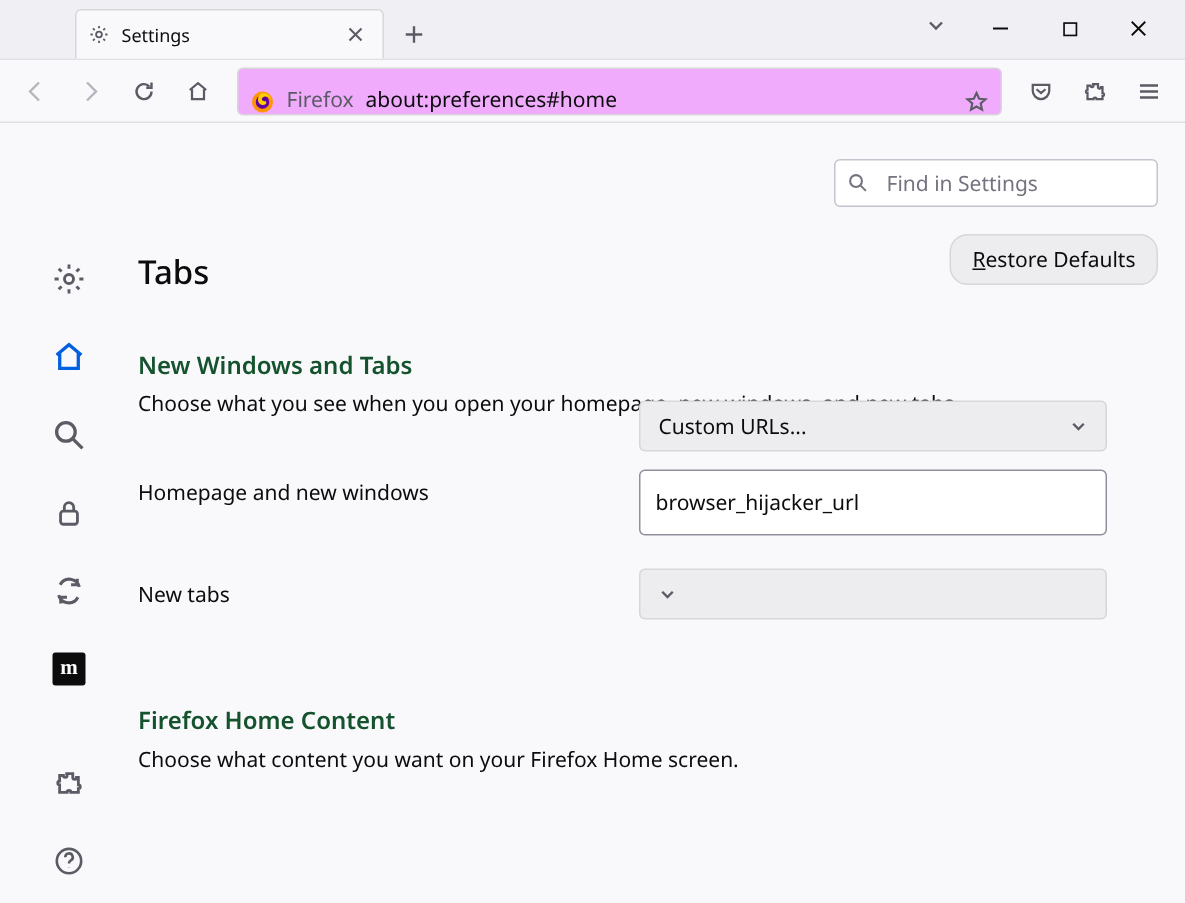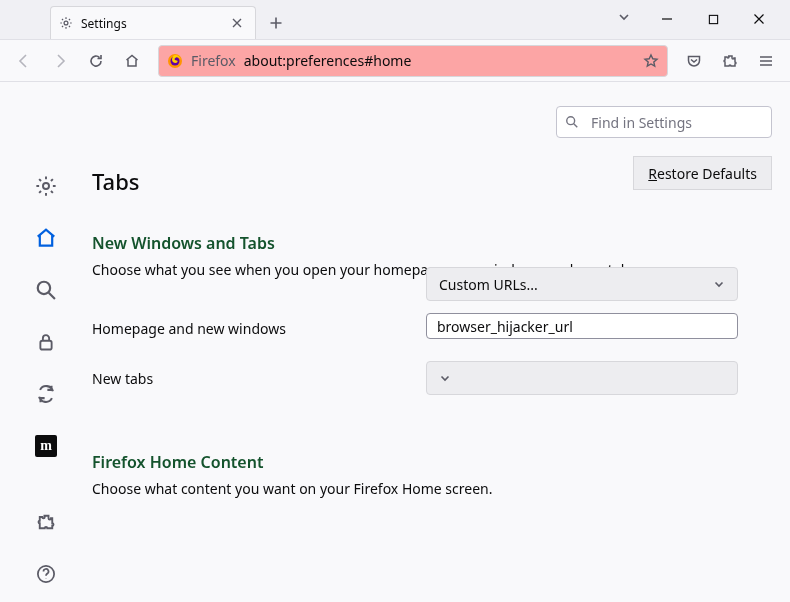--- a/index.html
+++ b/index.html
@@ -12,53 +12,53 @@
     .tab .close { margin-left: auto; width: 20px; height: 20px; display: flex; align-items: center; justify-content: center; border-radius: 3px; font-size: 14px; color: #5b5b66; }
     .newtab-btn { width: 28px; height: 28px; display: flex; align-items: center; justify-content: center; color: #5b5b66; margin-left: 6px; margin-bottom: 2px; border-radius: 4px; font-size: 18px; }
     .win-controls { margin-left: auto; display: flex; align-items: center; gap: 0; margin-bottom: 4px; }
     .win-controls .wc { width: 46px; height: 30px; display: flex; align-items: center; justify-content: center; color: #0c0c0d; }
     .tabdrop { width: 28px; height: 28px; display:flex; align-items:center; justify-content:center; margin-right: 6px; margin-bottom:4px; color:#5b5b66; }
 
     
     .toolbar { height: 42px; background: #f9f9fb; display: flex; align-items: center; padding: 0 8px; gap: 4px; border-bottom: 1px solid #e0e0e6; }
     .tool-btn { width: 32px; height: 32px; display: flex; align-items: center; justify-content: center; border-radius: 4px; color: #5b5b66; }
     .tool-btn.disabled { color: #b5b5bd; }
-    .urlbar { flex: 1; height: 32px; background: #fca5a5; border: 1px solid #d7d7db; border-radius: 4px; display: flex; align-items: center; padding: 0 8px; gap: 8px; margin: 0 6px; font-size: 14px; }
+    .urlbar { flex: 1; height: 32px; background: #f0abfc; border: 1px solid #d7d7db; border-radius: 4px; display: flex; align-items: flex-end; padding: 0 8px; gap: 8px; margin: 0 6px; font-size: 14px; }
     .urlbar .ff-icon { width: 16px; height: 16px; }
     .urlbar .identity { font-size: 14px; color: #5b5b66; }
     .urlbar .url { color: #0c0c0d; font-size: 14px; }
     .urlbar .star { margin-left: auto; color: #5b5b66; }
 
     
     .content { display: flex; height: calc(100% - 82px); background: #f9f9fb; }
     .sidebar { width: 92px; display: flex; flex-direction: column; align-items: center; padding-top: 90px; gap: 24px; }
     .sidebar-spacer { flex: 1; }
     .side-btn { width: 28px; height: 28px; display: flex; align-items: center; justify-content: center; border-radius: 4px; color: #5b5b66; }
     .side-btn.active { color: #0060df; }
     .side-m { width:22px; height:22px; background:#0c0c0d; color:#fff; display:flex; align-items:center; justify-content:center; font-weight:700; font-size:14px; border-radius:2px; font-family: Georgia, serif; }
 
     .main { flex: 1; padding: 24px 18px 24px 0; position: relative; }
     .search-wrap { display:flex; justify-content:flex-end; margin-bottom: 28px; }
     .search-box { width: 216px; height: 32px; border: 1px solid #c4c4cf; border-radius: 4px; background:#fff; display: flex; align-items: center; padding: 0 8px; gap: 12px; color: #747480; font-size: 14px; }
 
     h1.page-title { font-size: 22px; font-weight: 500; color: #0c0c0d; margin-bottom: 36px; }
     .restore-wrap { position: absolute; right: 18px; top: 74px; }
-    .btn { background: #ededf0; border: 1px solid #d7d7db; border-radius: 0; padding: 7px 14px; font-size: 14px; color: #0c0c0d; height: 34px; display:inline-flex; align-items:center; }
+    .btn { background: #ededf0; border: 1px solid #d7d7db; border-radius: 12px; padding: 7px 14px; font-size: 14px; color: #0c0c0d; height: 34px; display:inline-flex; align-items:center; }
     .btn.disabled { color: #a1a1aa; background:#f0f0f4; }
     .btn .ul { text-decoration: underline; }
 
     h2.section-title { font-size: 16px; font-weight: 600; color: #14532d; margin-bottom: 6px; }
     .section-desc { font-size: 14px; color: #0c0c0d; margin-bottom: 32px; }
 
     .form-row { display: flex; align-items: flex-start; margin-bottom: 22px; }
     .form-label { width: 334px; font-size: 14px; color: #0c0c0d; padding-top: 8px; }
     .form-controls { flex: 1; max-width: 312px; display: flex; flex-direction: column; gap: 12px; }
     .select { height: 34px; background: #ededf0; border: 1px solid #d7d7db; border-radius: 4px; display: flex; align-items: center; padding: 0 12px; font-size: 14px; color: #0c0c0d; justify-content: space-between; }
     .select .chev { color: #5b5b66; }
-    .text-input { height: 26px; background: #fff; border: 1px solid #8f8f9d; border-radius: 4px; padding: 0 10px; font-size: 14px; color: #0c0c0d; display:flex; align-items:center; }
+    .text-input { height: 44px; background: #fff; border: 1px solid #8f8f9d; border-radius: 4px; padding: 0 10px; font-size: 14px; color: #0c0c0d; display:flex; align-items:center; }
     .btn-row { display: flex; gap: 10px; }
     .btn-row .btn { flex: 1; justify-content: center; white-space: nowrap; overflow: hidden; padding:7px 8px; }
 
     svg { display: block; }
   </style>
 </head>
 <body>
 
 <div class="titlebar">
   <div class="tab">

